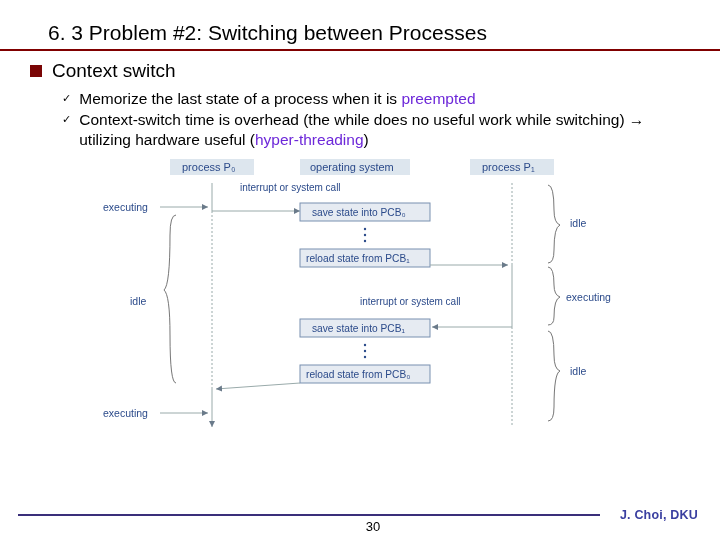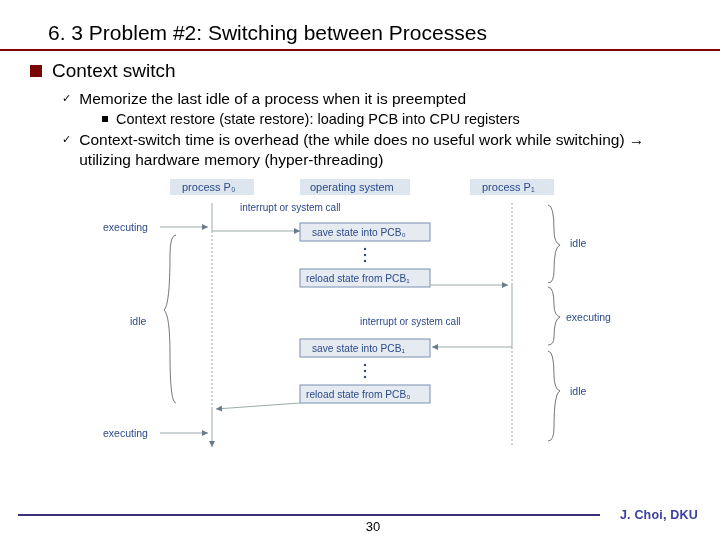--- a/index.html
+++ b/index.html
@@ -56,21 +56,21 @@
     display: flex;
     align-items: flex-start;
     gap: 8px;
   }
   .lvl3 .bullet {
     width: 6px; height: 6px;
     background: #000;
     margin-top: 6px;
     flex: none;
   }
-  .red { color: #000000; }
+  .red { color: #6d28d9; }
   .lvl2 .txt, .lvl3 .txt, .lvl1 .txt { line-height: 1.25; }
 
   .diagram-wrap {
     margin: 6px auto 0 auto;
     width: 520px;
     height: 280px;
     position: relative;
   }
   svg { position: absolute; inset: 0; }
 
@@ -119,33 +119,29 @@
 <div class="content">
 
   <div class="lvl1">
     <span class="bullet"></span>
     <span class="txt">Context switch</span>
   </div>
 
   <div class="lvl2">
     <span class="bullet">✓</span>
     <span class="txt">
-      <span>Memorize the last idle of a process when it is </span><span class="red">preempted</span>
+      <span>Memorize the last state of a process when it is </span><span class="red">preempted</span>
     </span>
   </div>
 
-  <div class="lvl3">
-    <span class="bullet"></span>
-    <span class="txt">Context restore (state restore): loading PCB into CPU registers</span>
-  </div>
 
   <div class="lvl2">
     <span class="bullet">✓</span>
     <span class="txt">
-      <span>Context-switch time is overhead (the while does no useful work while switching) </span><span>→</span><span> utilizing hardware memory (</span><span class="red">hyper-threading</span><span>)</span>
+      <span>Context-switch time is overhead (the while does no useful work while switching) </span><span>→</span><span> utilizing hardware useful (</span><span class="red">hyper-threading</span><span>)</span>
     </span>
   </div>
 
   <div class="diagram-wrap">
     <svg viewBox="0 0 520 280">
       <defs>
         <marker id="arr" markerWidth="8" markerHeight="8" refX="6" refY="3" orient="auto">
           <path d="M0,0 L6,3 L0,6 Z" fill="#6a7a8a"></path>
         </marker>
       </defs>

